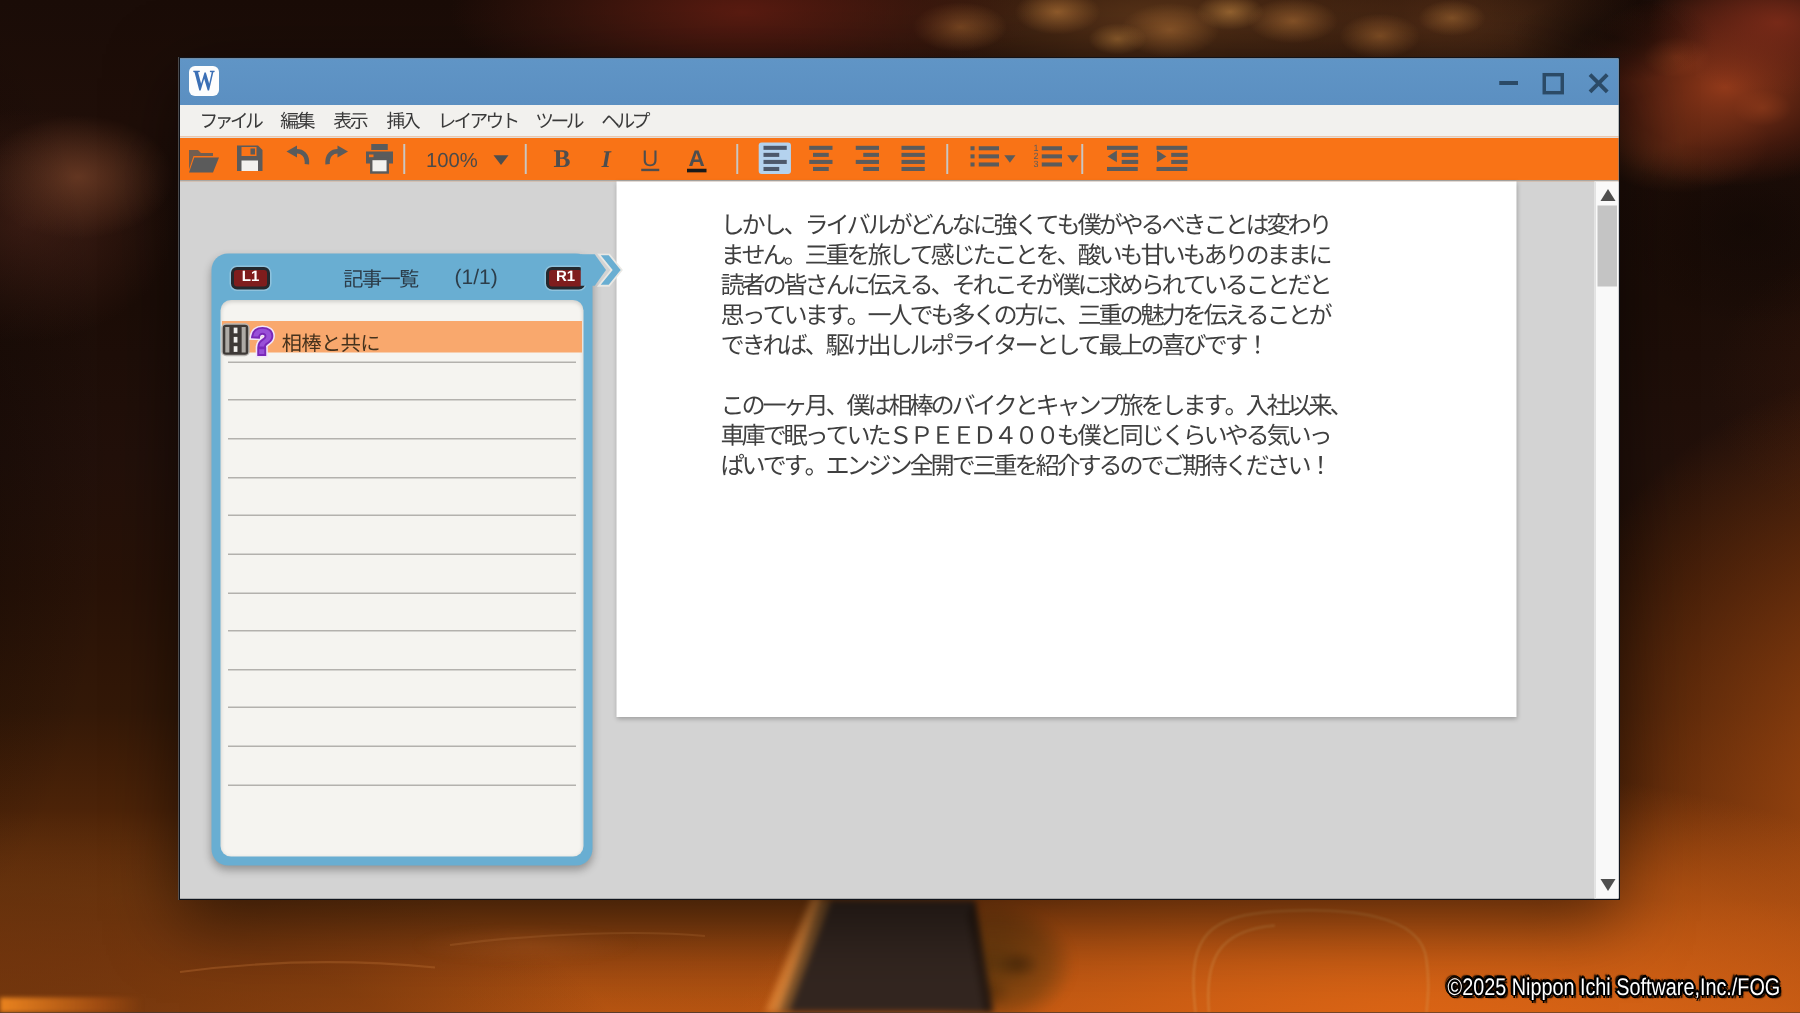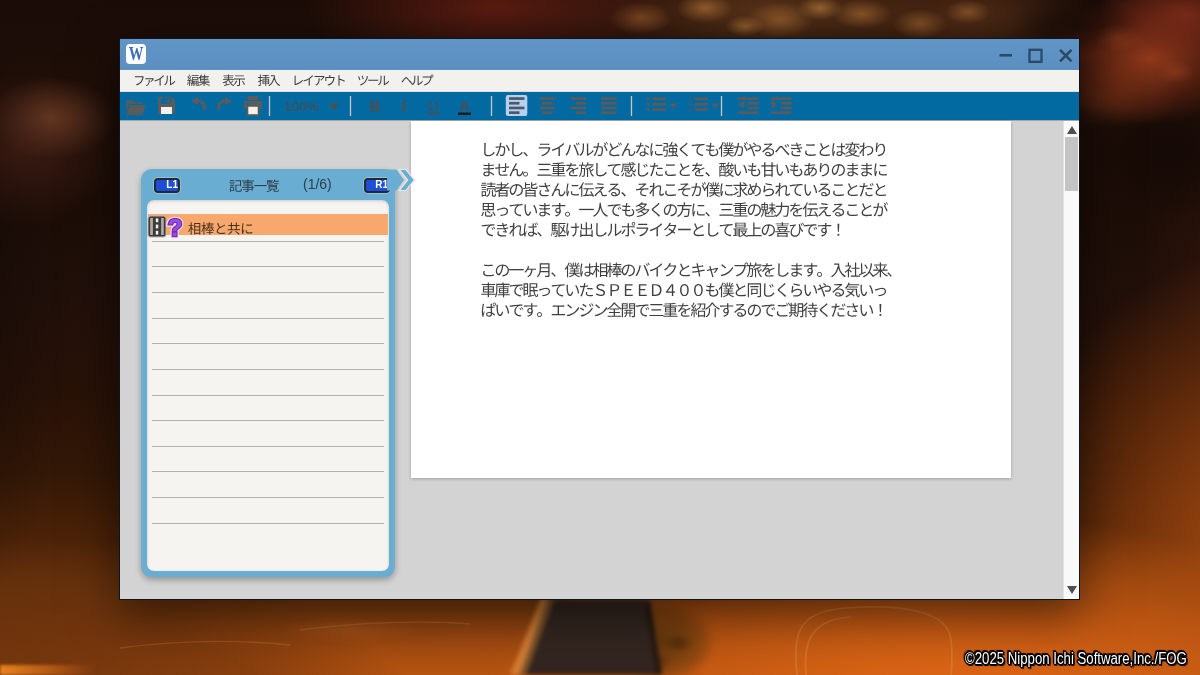--- a/index.html
+++ b/index.html
@@ -48,35 +48,35 @@
 
 #copy{position:absolute;right:13px;top:650px;z-index:20;color:#fff;font-size:16px;
  transform:scaleX(0.825);transform-origin:100% 50%;white-space:nowrap;
  text-shadow:-2px 0 0 #000,2px 0 0 #000,0 -2px 0 #000,0 2px 0 #000,-1px -1px 0 #000,1px 1px 0 #000,-1px 1px 0 #000,1px -1px 0 #000,-2px -2px 1px #000,2px 2px 1px #000}
 
 #win{position:absolute;left:119px;top:38px;width:961px;height:562px;z-index:10;
  background:#f2f1ee;border:1px solid #10141c;box-shadow:0 14px 45px rgba(0,0,0,.55)}
 #titlebar{position:absolute;left:0;top:0;width:100%;height:31px;background:linear-gradient(180deg,#6095c6,#5b8fc1)}
 #wicon{position:absolute;left:6px;top:5px;width:20px;height:20px;background:#fdfdfd;border-radius:4px}
 #menubar{position:absolute;left:0;top:31px;width:100%;height:21px;background:#f2f1ee}
-#toolbar{position:absolute;left:0;top:52px;width:100%;height:30px;background:#0369a1;border-top:1px solid #e0deda;border-bottom:1px solid #a9a7a3}
+#toolbar{position:absolute;left:0;top:52px;width:100%;height:30px;background:#f97316;border-top:1px solid #e0deda;border-bottom:1px solid #a9a7a3}
 #content{position:absolute;left:0;top:82px;width:959px;height:478px;background:#d3d3d3}
 #page{position:absolute;left:291px;top:0px;width:600px;height:357px;background:#fff;box-shadow:0 1px 3px rgba(0,0,0,.25)}
 
 #sbar{position:absolute;right:0;top:0;width:16px;height:478px;background:#f9f9f9;border-left:1px solid #e2e2e2}
 #sthumb{position:absolute;left:1px;top:16px;width:13px;height:54px;background:#c4c4c4}
 .sarrow{position:absolute;left:3px;width:0;height:0;border-left:5px solid transparent;border-right:5px solid transparent}
 
 #panel{position:absolute;left:141px;top:169px;width:254px;height:408px;z-index:30;
  background:#69aed2;border-radius:11px;box-shadow:0 3px 6px rgba(0,0,0,.30)}
 #plist{position:absolute;left:6px;top:31px;width:242px;height:371px;background:#f5f4f0;border-radius:7px;box-shadow:inset 0 1px 3px rgba(0,0,0,.18)}
 .prow{position:absolute;left:5px;width:232px;height:1px;background:#b3b1ad}
 #item1{position:absolute;left:1px;top:14px;width:240px;height:21px;background:#f9a86d}
-.badge{position:absolute;top:9px;width:26px;height:15px;background:#1d4ed8;border:2px solid #24292e;border-radius:4px;
- color:#fff;font-size:10px;font-weight:bold;text-align:right;line-height:10.5px;box-shadow:0 0 0 1px rgba(255,255,255,.25)}
+.badge{position:absolute;top:9px;width:26px;height:15px;background:#7f1d1d;border:2px solid #24292e;border-radius:4px;
+ color:#fff;font-size:10px;font-weight:bold;text-align:center;line-height:10.5px;box-shadow:0 0 0 1px rgba(255,255,255,.25)}
 #pcount{position:absolute;left:162px;top:7px;color:#2c3d4a;font-size:14px}
 </style></head><body>
 <div id="stage">
  <div id="bg"></div>
  <svg class="plank" width="160" height="77" viewBox="0 0 160 77" style="filter:blur(2px)">
    <polygon points="37,2 142,2 154,77 8,77" fill="#332620"></polygon>
    <polygon points="37,2 46,2 18,77 8,77" fill="#7a5028"></polygon>
    <polygon points="33,0 40,0 12,77 2,77" fill="#e89040" opacity="0.68"></polygon>
    <polygon points="142,2 154,77 148,77 137,12" fill="#241810" opacity="0.8"></polygon>
  </svg>
@@ -203,21 +203,21 @@
     <div id="sbar">
       <div class="sarrow" style="top:5px;border-bottom:8px solid #4e4e4e"></div>
       <div id="sthumb"></div>
       <div class="sarrow" style="bottom:5px;border-top:8px solid #4e4e4e"></div>
     </div>
   </div>
  </div>
 
  <div id="panel">
    <div class="badge" style="left:13px">L1</div>
-   <div id="pcount">(1/6)</div>
+   <div id="pcount">(1/1)</div>
    <div class="badge" style="left:223px">R1</div>
    <div id="plist">
      <div id="item1"></div>
 <div class="prow" style="top:40.5px"></div>
 <div class="prow" style="top:66.2px"></div>
 <div class="prow" style="top:91.8px"></div>
 <div class="prow" style="top:117.5px"></div>
 <div class="prow" style="top:143.1px"></div>
 <div class="prow" style="top:168.8px"></div>
 <div class="prow" style="top:194.5px"></div>

